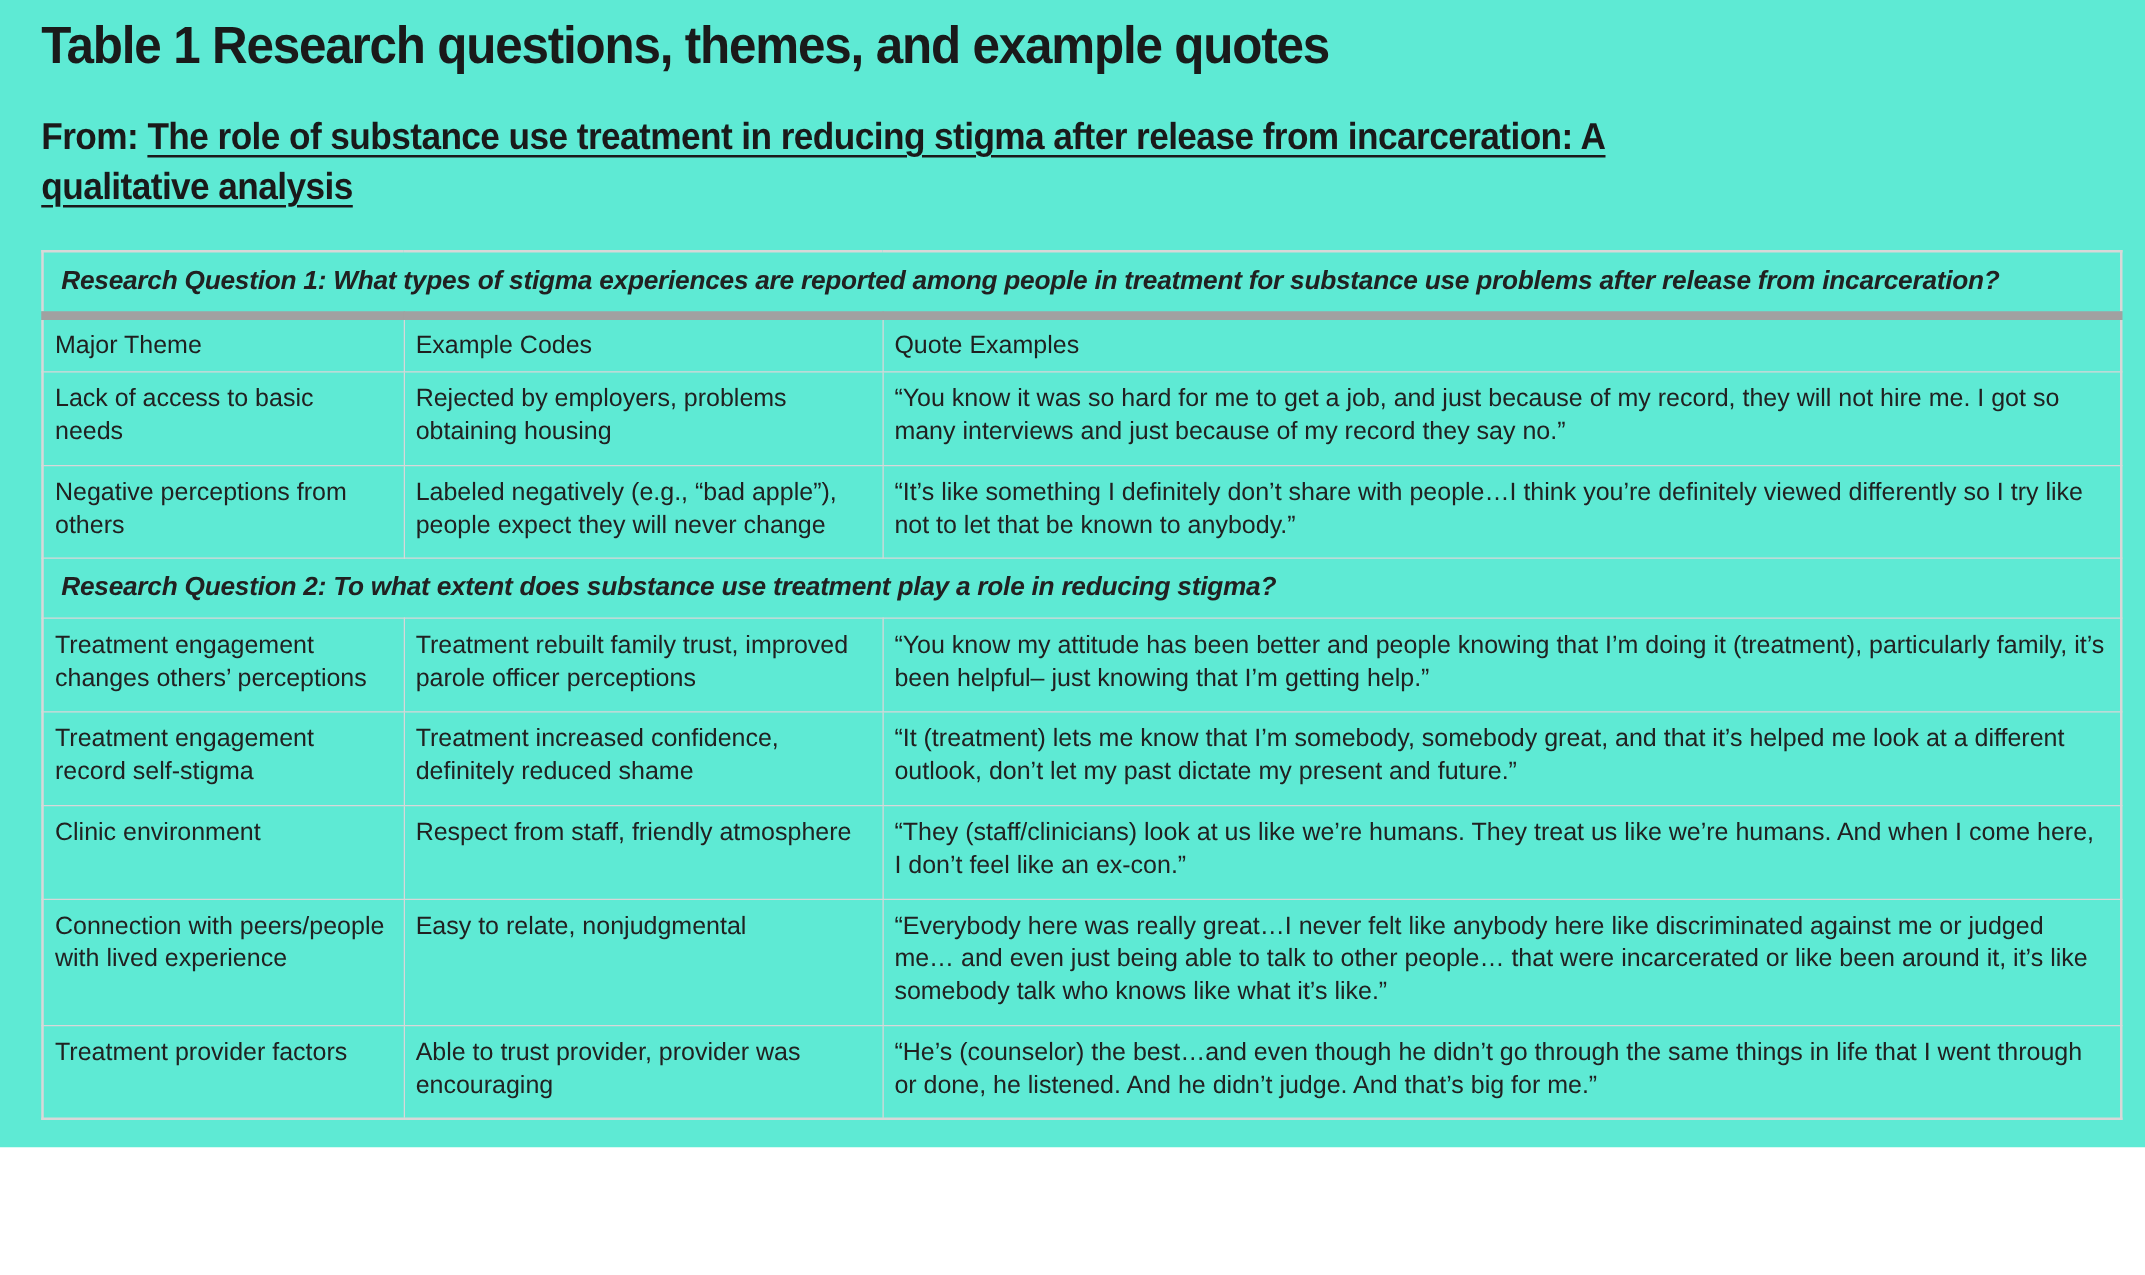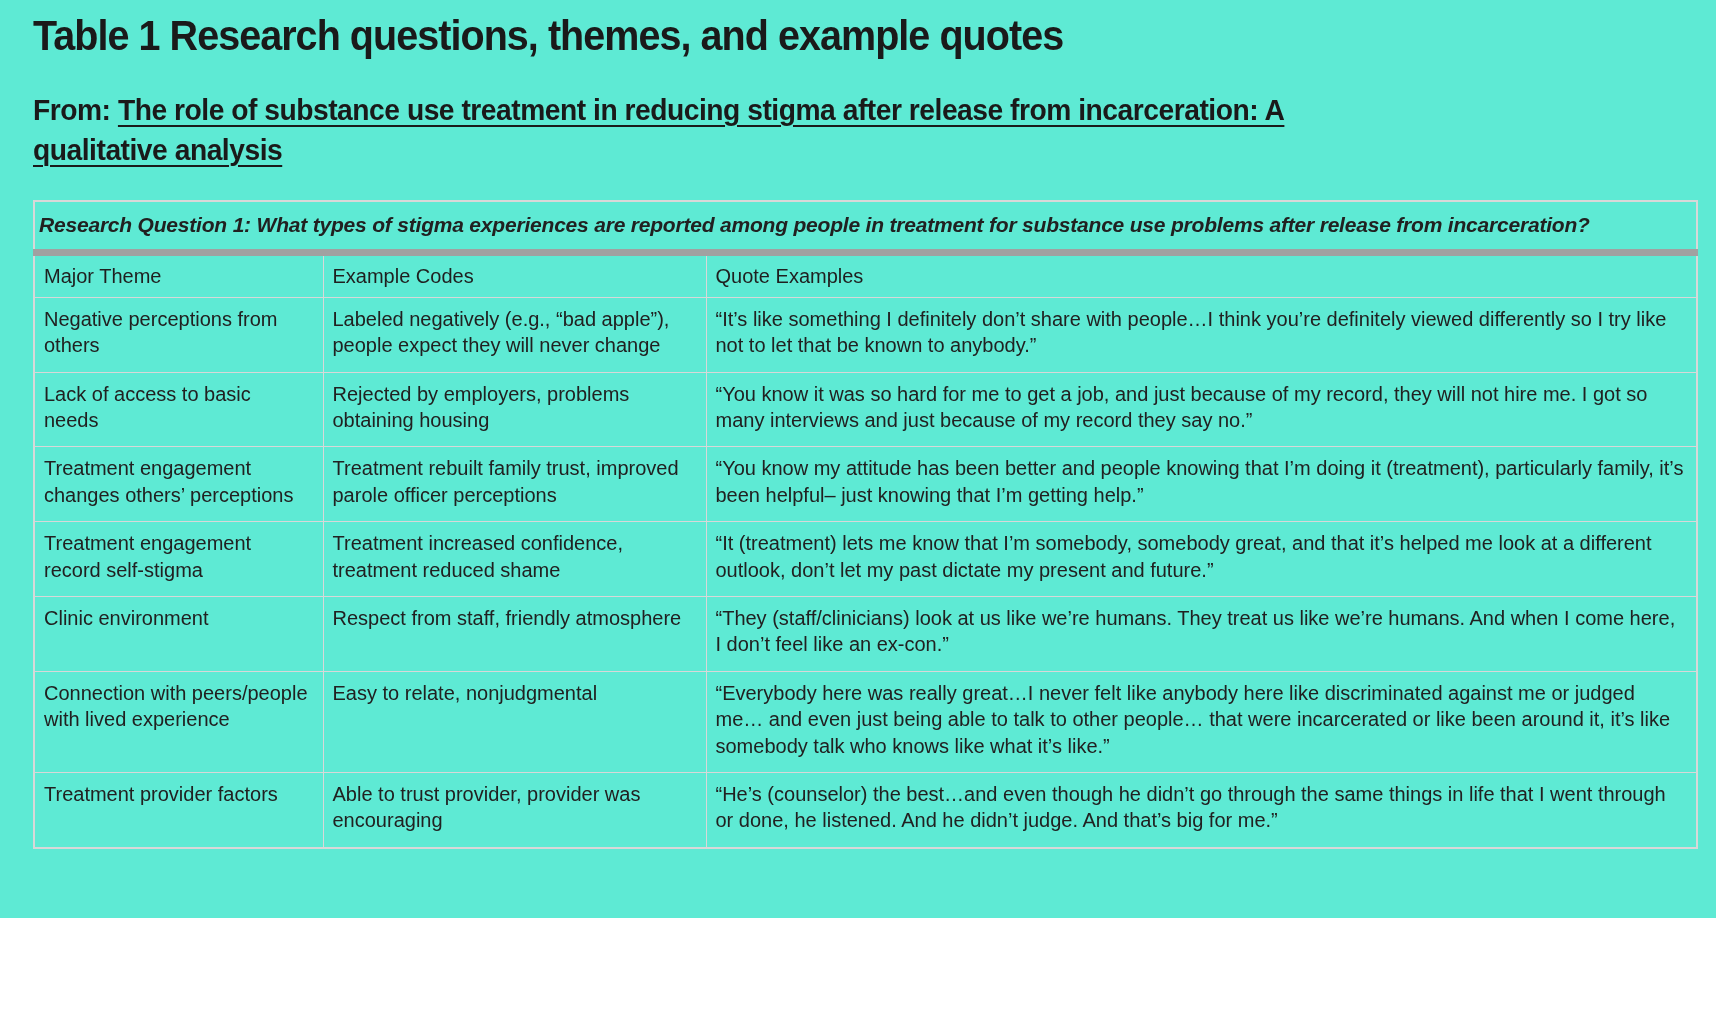--- a/index.html
+++ b/index.html
@@ -56,21 +56,21 @@
     vertical-align: top;
     font-size: 20px;
     line-height: 1.32;
     padding: 8px 12px 13px 9px;
     color: #212121;
   }
   tr.rq-row td {
     font-weight: 700;
     font-style: italic;
     font-size: 21px;
-    padding: 9px 9px 10px 4px;
+    padding: 9px 9px 10px 14px;
     letter-spacing: -0.2px;
   }
   tr.rq-row-first td {
     border-bottom: 7px solid #a1a1a1;
   }
   tr.col-header-row td {
     font-size: 20px;
     padding: 7px 9px 8px 9px;
     color: #1f1f1f;
   }
@@ -96,39 +96,42 @@
         <td colspan="3">Research Question 1: What types of stigma experiences are reported among people in treatment for substance use problems after release from incarceration?</td>
       </tr>
 
       <tr class="col-header-row">
         <td>Major Theme</td>
         <td>Example Codes</td>
         <td>Quote Examples</td>
       </tr>
 
       <tr>
+        <td>Lack of access to basic needs</td>
+        <td>Rejected by employers, problems obtaining housing</td>
+        <td>“You know it was so hard for me to get a job, and just because of my record, they will not hire me. I got so many interviews and just because of my record they say no.”</td>
+      </tr>
+      <tr>
         <td>Negative perceptions from others</td>
         <td>Labeled negatively (e.g., “bad apple”), people expect they will never change</td>
         <td>“It’s like something I definitely don’t share with people…I think you’re definitely viewed differently so I try like not to let that be known to anybody.”</td>
       </tr>
-      <tr>
-        <td>Lack of access to basic needs</td>
-        <td>Rejected by employers, problems obtaining housing</td>
-        <td>“You know it was so hard for me to get a job, and just because of my record, they will not hire me. I got so many interviews and just because of my record they say no.”</td>
+
+      <tr class="rq-row">
+        <td colspan="3">Research Question 2: To what extent does substance use treatment play a role in reducing stigma?</td>
       </tr>
-
 
       <tr>
         <td>Treatment engagement changes others’ perceptions</td>
         <td>Treatment rebuilt family trust, improved parole officer perceptions</td>
         <td>“You know my attitude has been better and people knowing that I’m doing it (treatment), particularly family, it’s been helpful– just knowing that I’m getting help.”</td>
       </tr>
       <tr>
         <td>Treatment engagement record self-stigma</td>
-        <td>Treatment increased confidence, treatment reduced shame</td>
+        <td>Treatment increased confidence, definitely reduced shame</td>
         <td>“It (treatment) lets me know that I’m somebody, somebody great, and that it’s helped me look at a different outlook, don’t let my past dictate my present and future.”</td>
       </tr>
 
 
       <tr>
         <td>Clinic environment</td>
         <td>Respect from staff, friendly atmosphere</td>
         <td>“They (staff/clinicians) look at us like we’re humans. They treat us like we’re humans. And when I come here, I don’t feel like an ex-con.”</td>
       </tr>
       <tr>

